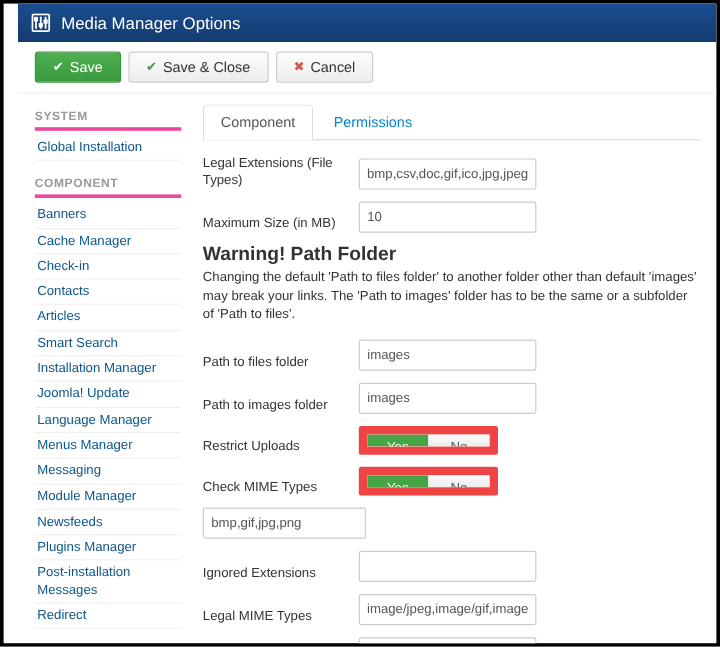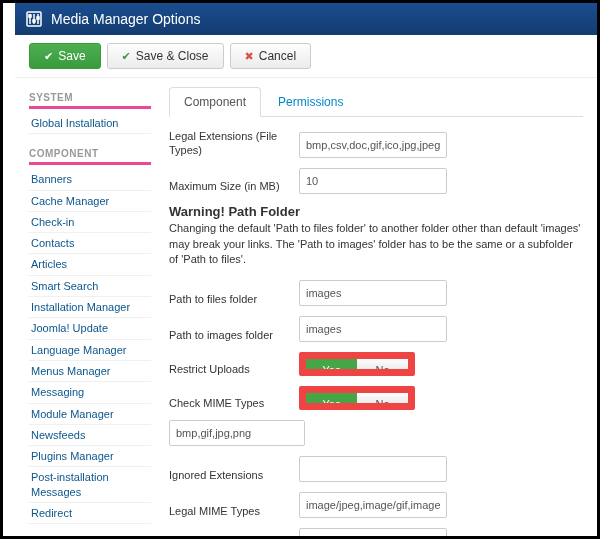--- a/index.html
+++ b/index.html
@@ -23,21 +23,21 @@
 .side-item.active { background:#0d88e0; color:#fff; border-radius:2px; }
 .main { flex:1; }
 .tabs { border-bottom:1px solid #ddd; display:flex; gap:2px; margin-bottom:12px; }
 .tab { padding:7px 14px; font-size:12px; color:#08c; border:1px solid transparent; border-bottom:none; border-top-left-radius:4px; border-top-right-radius:4px; cursor:pointer; position:relative; bottom:-1px; }
 .tab.active { background:#fff; border-color:#ddd; border-bottom:1px solid #fff; color:#555; }
 .formrow { display:flex; align-items:flex-end; margin-bottom:10px; }
 .formrow .lbl { width:130px; font-size:11px; color:#333; flex-shrink:0; padding-right:6px; line-height:1.3; }
 .formrow .lbl.wide { width:156px; }
 .formrow input[type=text] { height:26px; border:1px solid #ccc; border-radius:2px; padding:3px 6px; font-size:11px; color:#555; width:148px; }
 .warn { margin: 4px 0 12px; }
-.warn .wt { font-weight:bold; font-size:13px; color:#333; margin-bottom:2px; }
+.warn .wt { font-weight:bold; font-size:16px; color:#333; margin-bottom:2px; }
 .warn .wd { font-size:11px; color:#333; line-height:1.45; }
 .toggle { display:flex; width:116px; border:7px solid #ef4444; border-radius:2px; overflow:hidden; height:24px; }
 .toggle .half { flex:1; text-align:center; font-size:11px; line-height:22px; cursor:pointer; }
 .toggle .on { background:#46a546; color:#fff; }
 .toggle .off { background:linear-gradient(#fdfdfd,#ececec); color:#555; }
 </style>
 </head>
 <body>
 <div class="wrapper">
 

